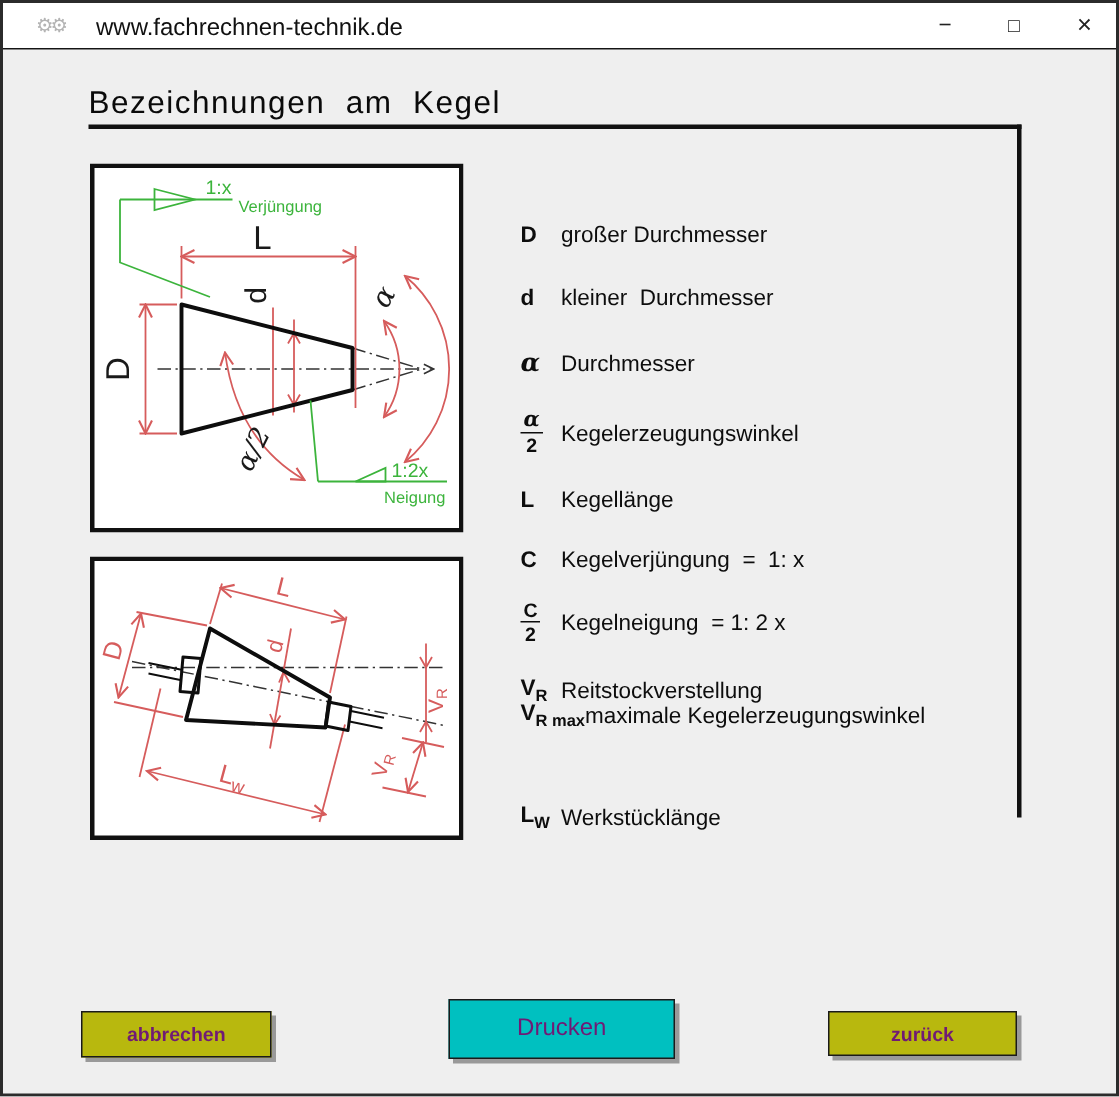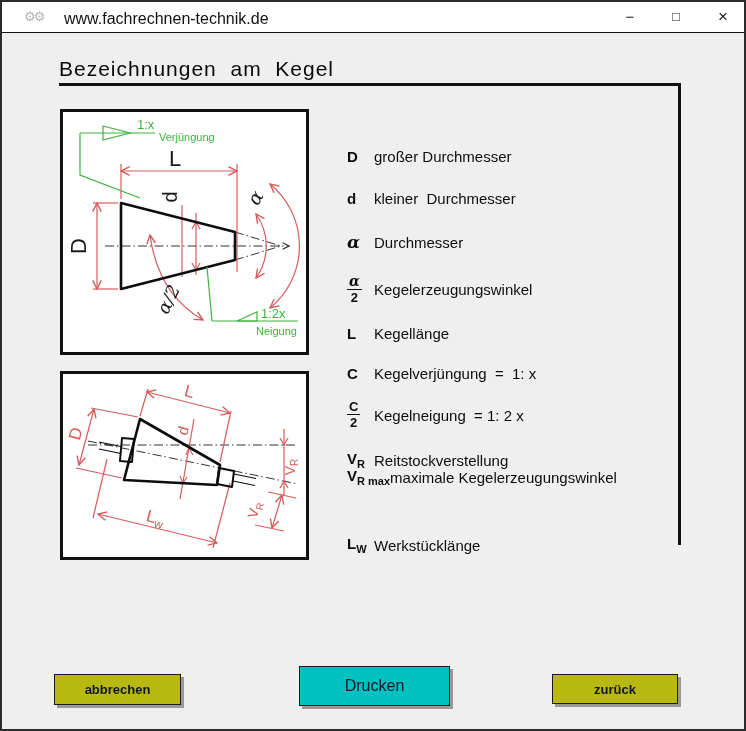--- a/index.html
+++ b/index.html
@@ -30,21 +30,21 @@
   .def-sym{min-width:27px;font-size:15px;font-weight:bold;white-space:pre;}
   .def-sym sub{font-size:11px;font-weight:bold;}
   .def-text{font-size:15px;white-space:pre;}
   .alpha{font-family:"DejaVu Serif",serif;font-style:italic;font-size:17px;font-weight:bold;}
   .frac{display:inline-block;text-align:center;line-height:1;}
   .frac .num{display:block;border-bottom:1.5px solid #0d0d0d;padding:0 2px 1px 2px;font-size:13px;font-weight:bold;}
   .frac .num.alpha{font-size:14px;}
   .frac .den{display:block;padding-top:1px;font-size:13px;font-weight:bold;}
   
   .push-btn{position:absolute;display:flex;align-items:center;justify-content:center;
-            border:1px solid #1a1a1a;box-shadow:3px 3px 0 #999;color:#0f172a;cursor:pointer;}
+            border:1px solid #1a1a1a;box-shadow:3px 3px 0 #999;color:#701a75;cursor:pointer;}
   .btn-olive{background:#b8b80e;font-weight:bold;font-size:13px;}
   .btn-cancel{left:52px;top:672px;width:125px;height:29px;}
   .btn-print{left:284px;top:664px;width:149px;height:38px;background:#00c0c0;font-size:16px;margin-left:13px;}
   .btn-back{left:550px;top:672px;width:124px;height:28px;}
   text{font-family:"Liberation Sans",sans-serif;}
   .svg-alpha{font-family:"DejaVu Serif",serif;font-style:italic;}
 </style>
 </head>
 <body>
 

